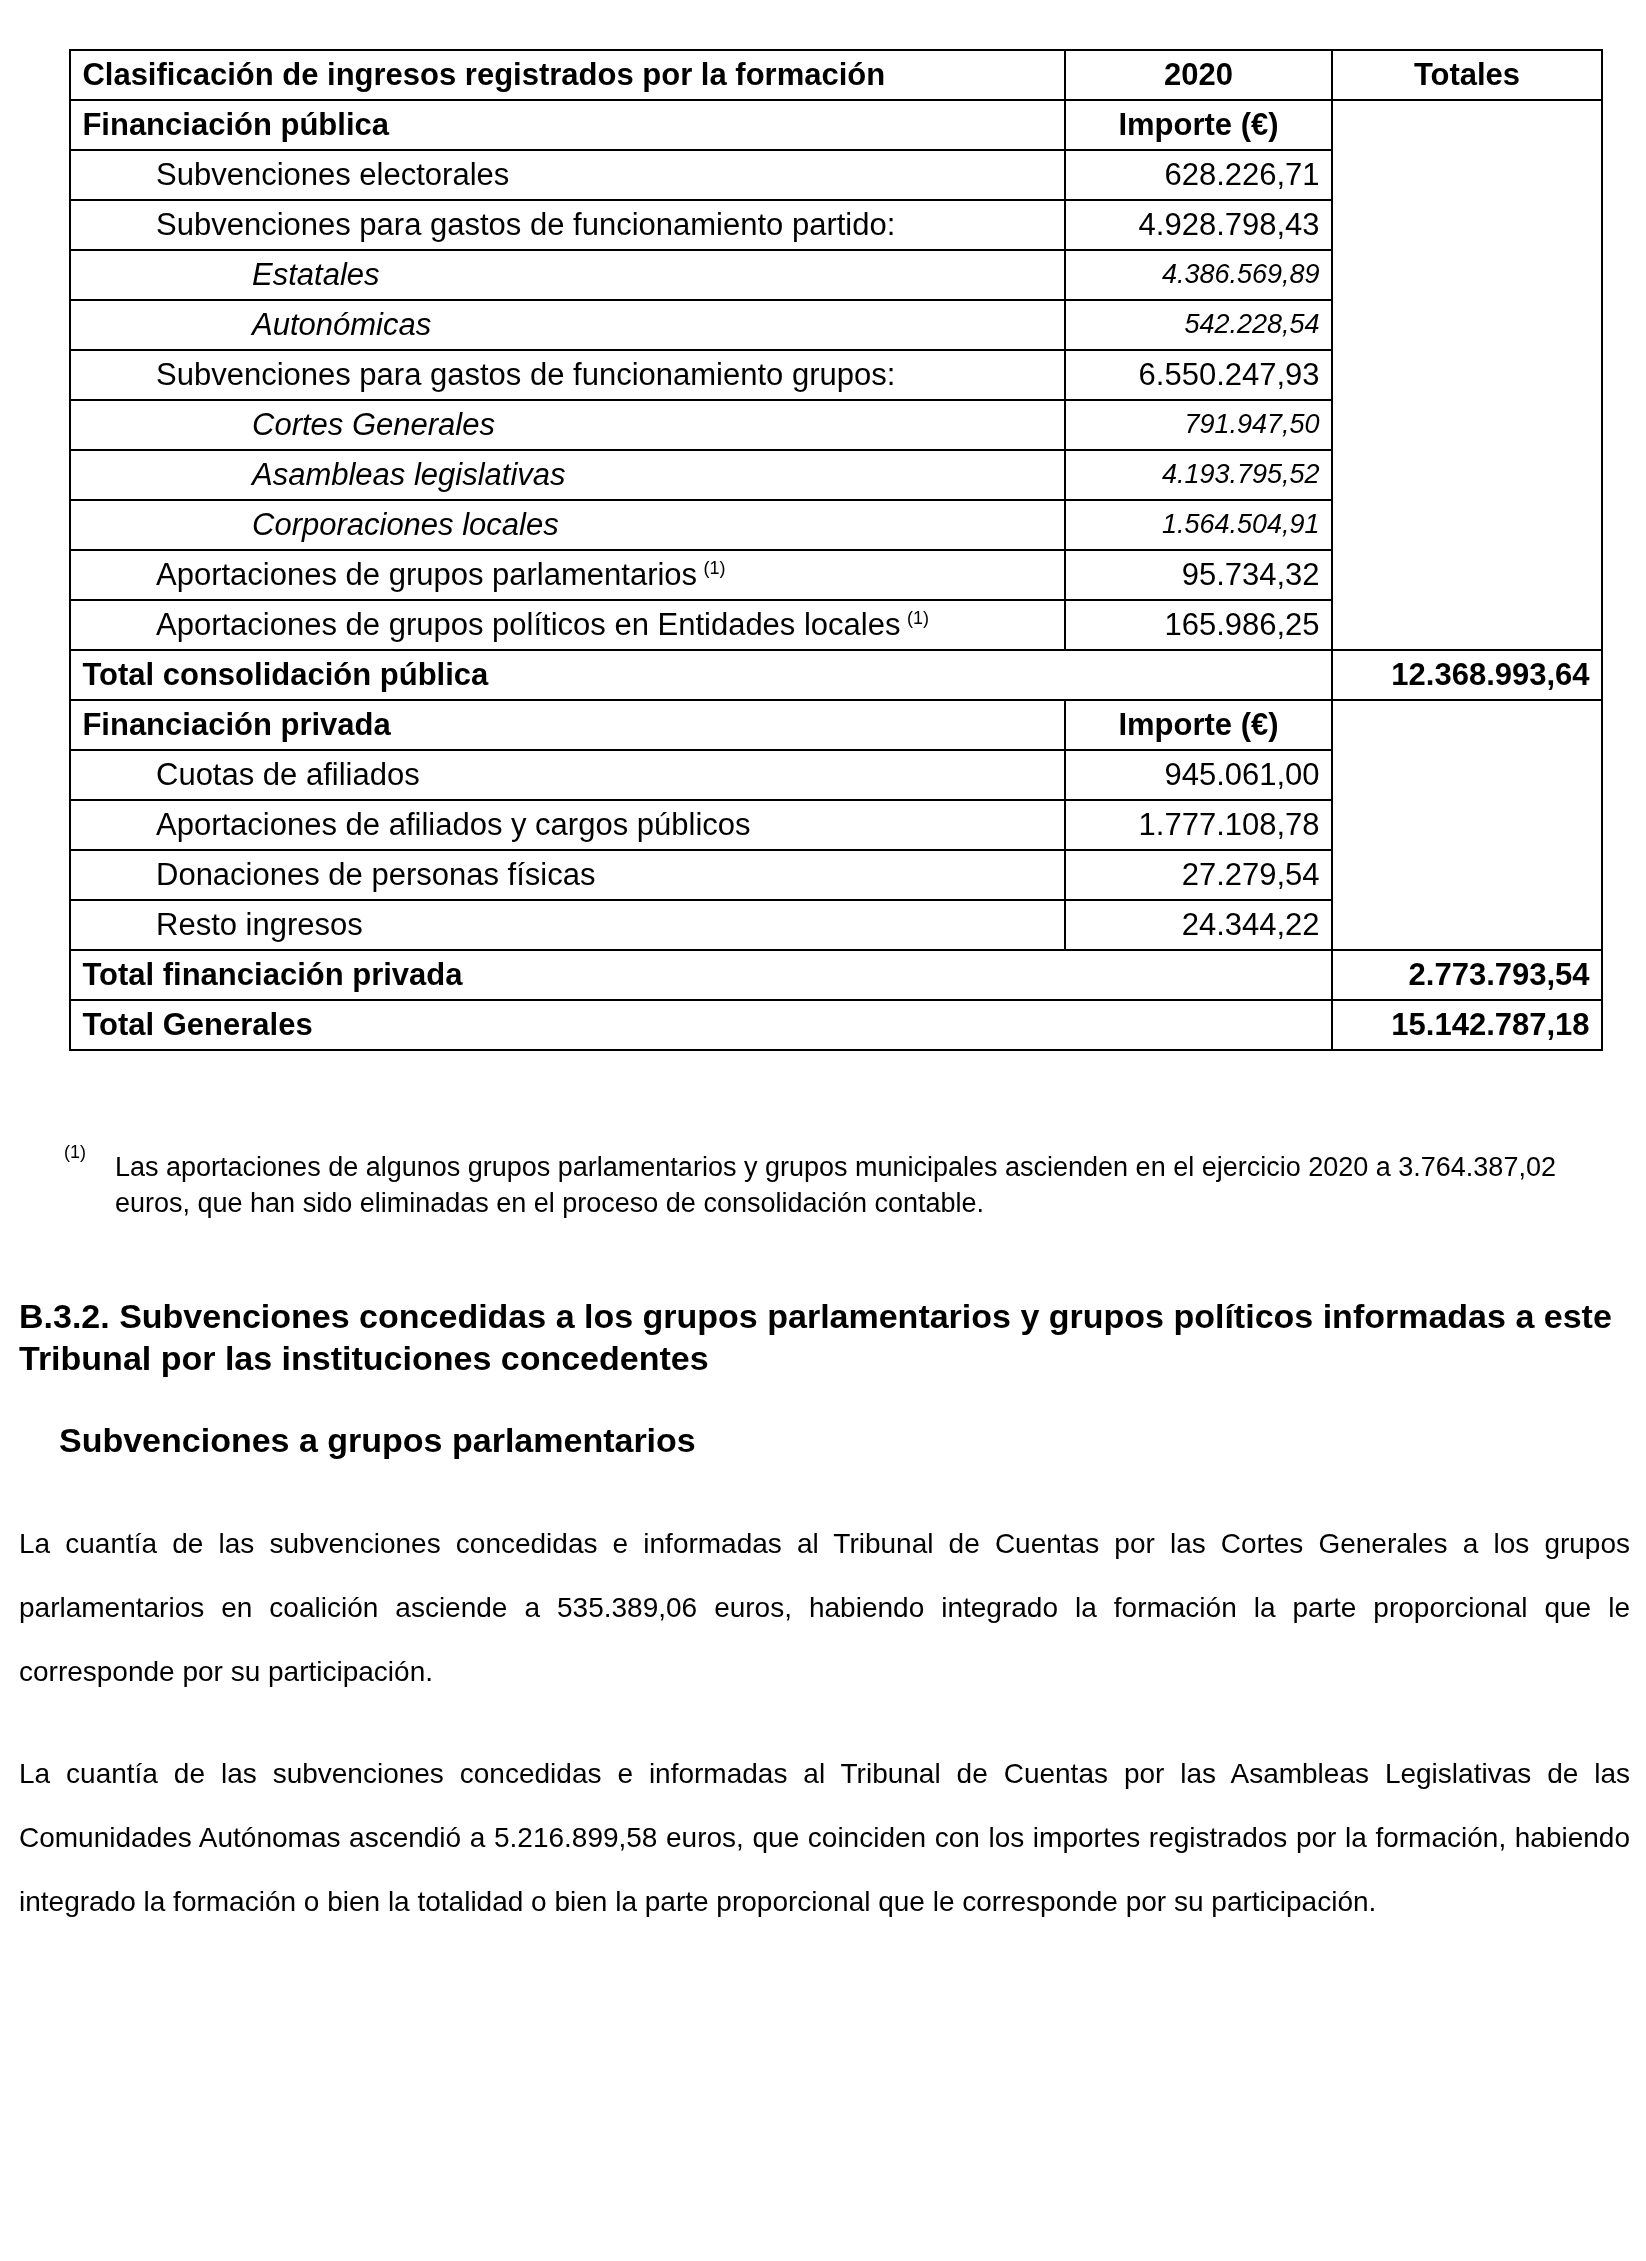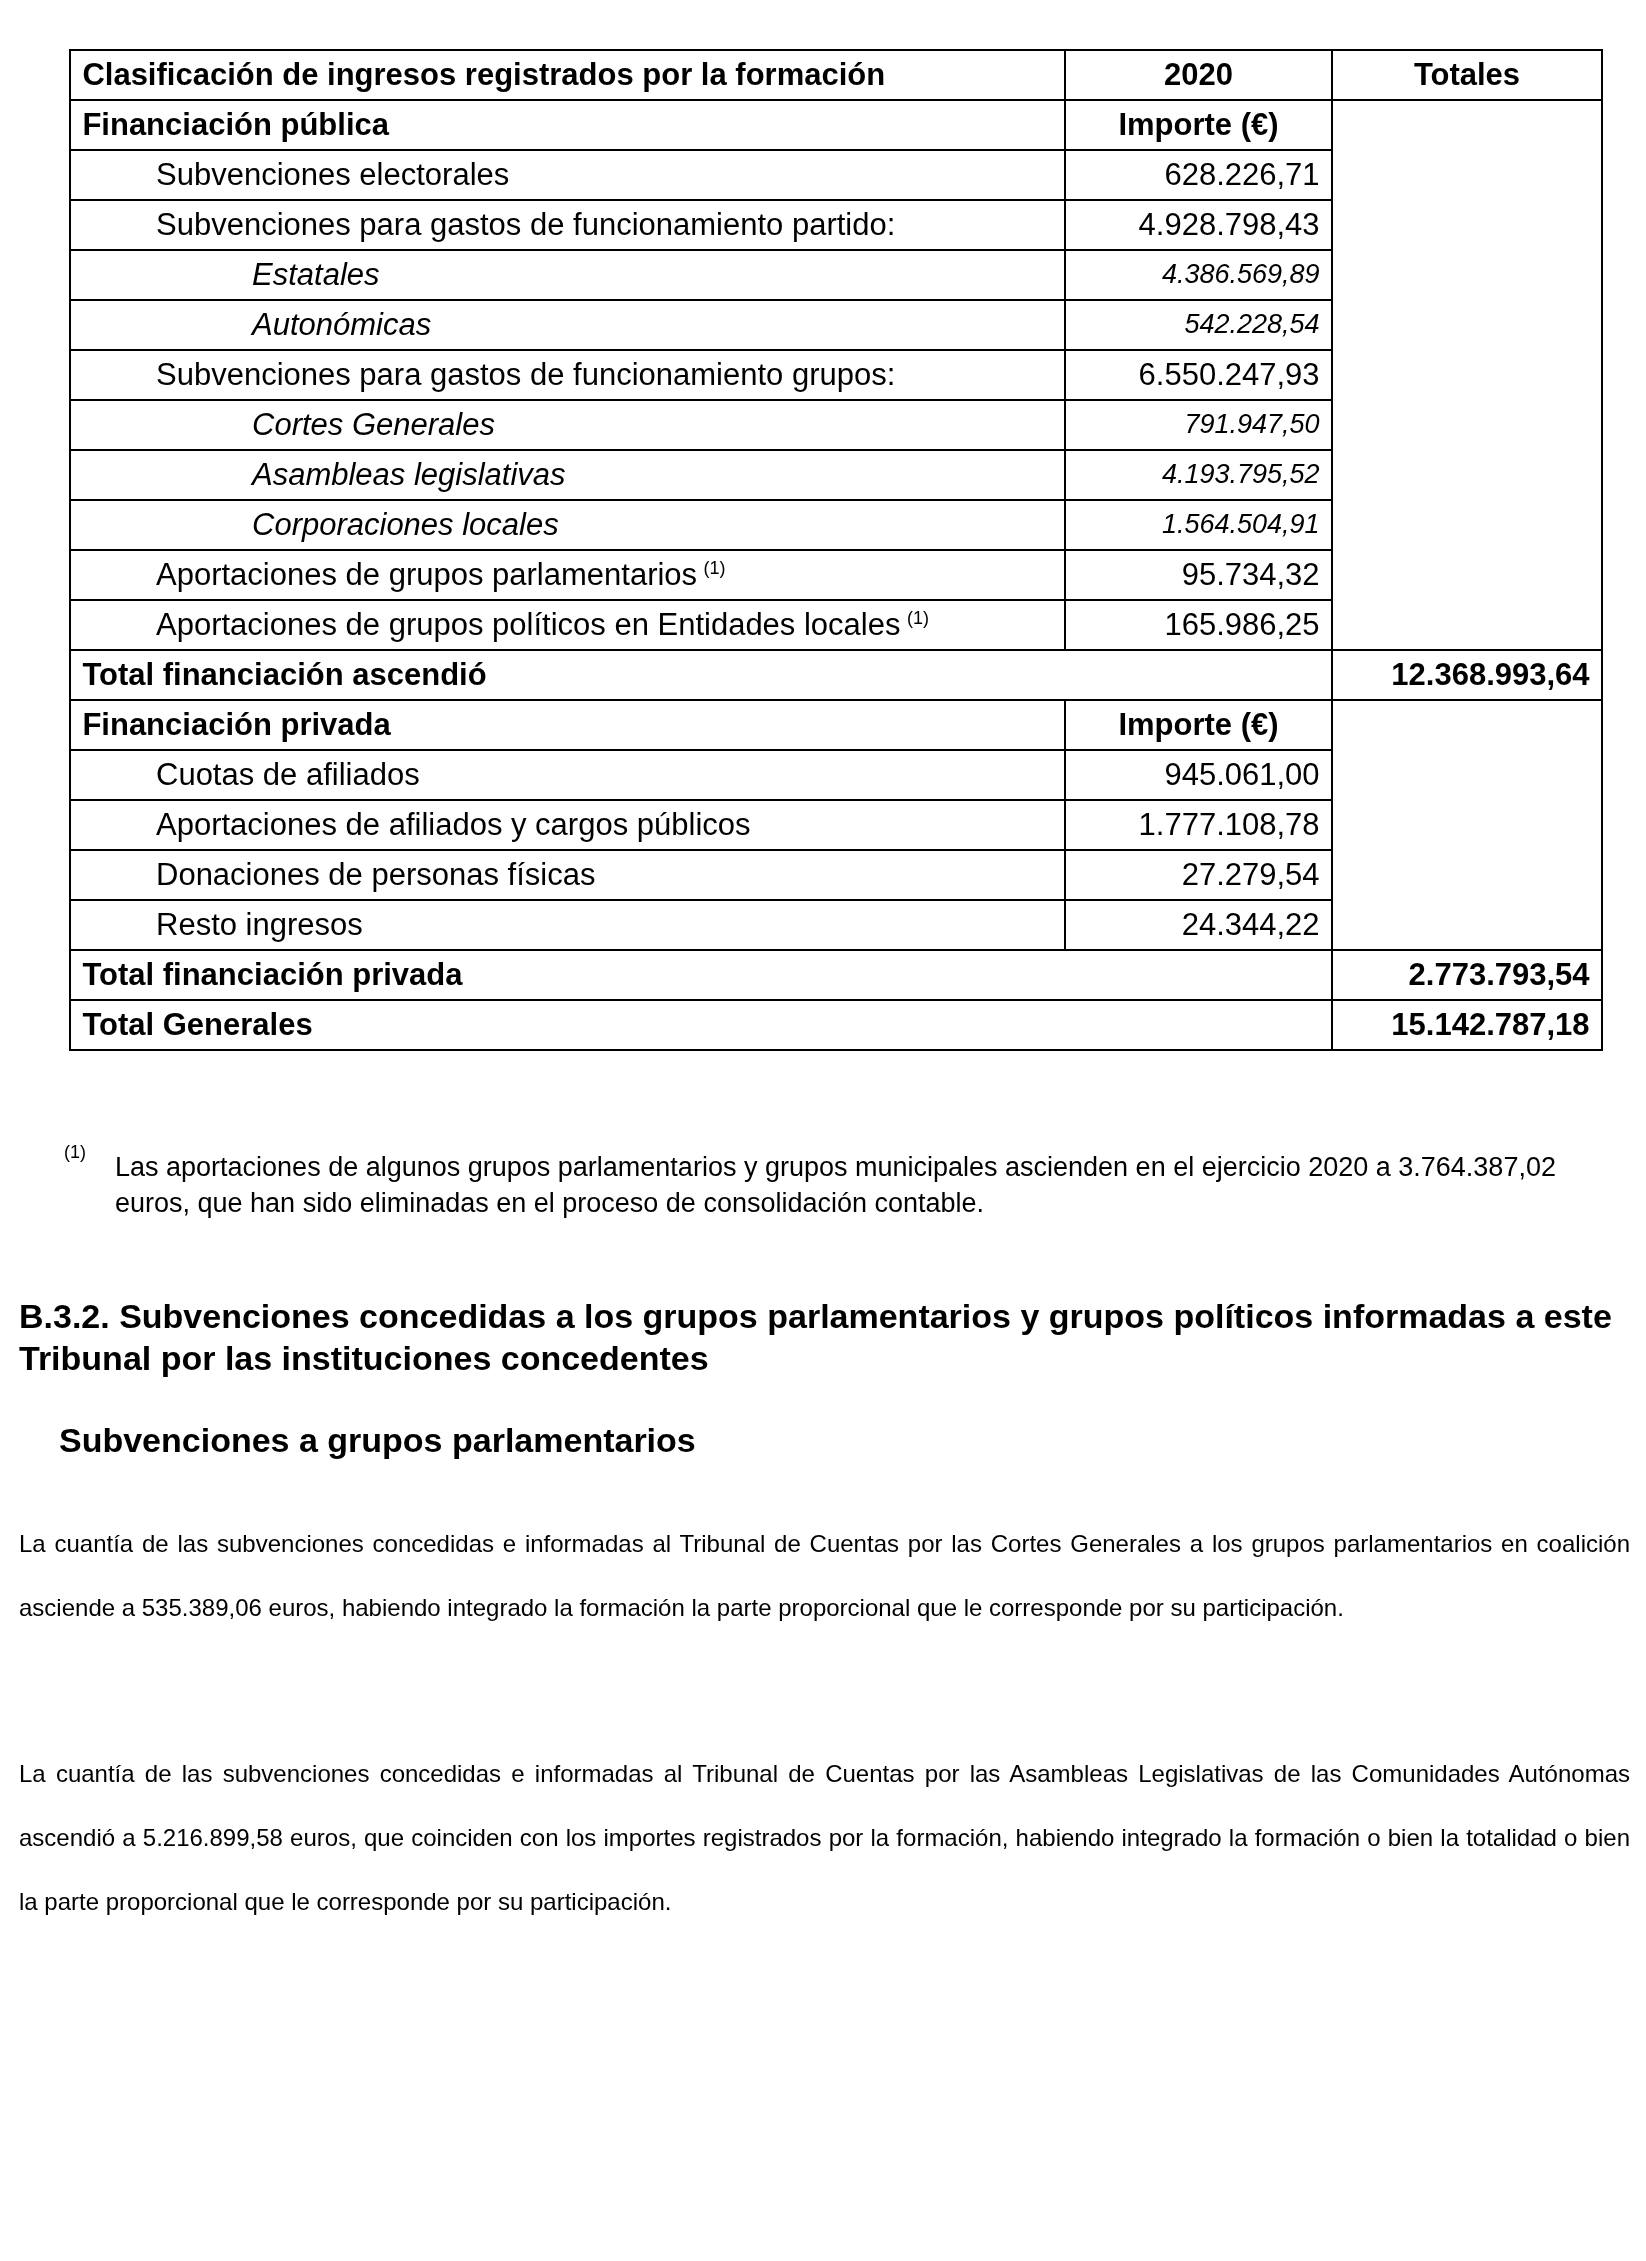--- a/index.html
+++ b/index.html
@@ -38,21 +38,21 @@
   .h1 {
     position: absolute; left: 19px; top: 1295px; width: 1613px;
     font-size: 34px; font-weight: bold; line-height: 42px;
   }
   .h2 {
     position: absolute; left: 19px; top: 1421px;
     font-size: 34px; font-weight: bold; margin-left: 40px;
   }
   .para {
     position: absolute; left: 19px; width: 1611px;
-    font-size: 24px; line-height: 64px; text-align: justify;
+    font-size: 28px; line-height: 64px; text-align: justify;
   }
   .p1 { top: 1512px; }
   .p2 { top: 1742px; }
 </style>
 </head>
 <body>
 
 <table class="inc">
   <colgroup>
       <col class="c1">
@@ -104,21 +104,21 @@
   </tr>
   <tr>
     <td class="l1"><span>Aportaciones de grupos parlamentarios</span><sup>(1)</sup></td>
     <td class="r">95.734,32</td>
   </tr>
   <tr>
     <td class="l1"><span>Aportaciones de grupos políticos en Entidades locales</span><sup>(1)</sup></td>
     <td class="r">165.986,25</td>
   </tr>
   <tr>
-    <td colspan="2" class="b">Total financiación ascendió</td>
+    <td colspan="2" class="b">Total consolidación pública</td>
     <td class="b r">12.368.993,64</td>
   </tr>
   <tr>
     <td class="b">Financiación privada</td>
     <td class="b c">Importe (€)</td>
     <td rowspan="5"></td>
   </tr>
   <tr>
     <td class="l1">Cuotas de afiliados</td>
     <td class="r">945.061,00</td>

